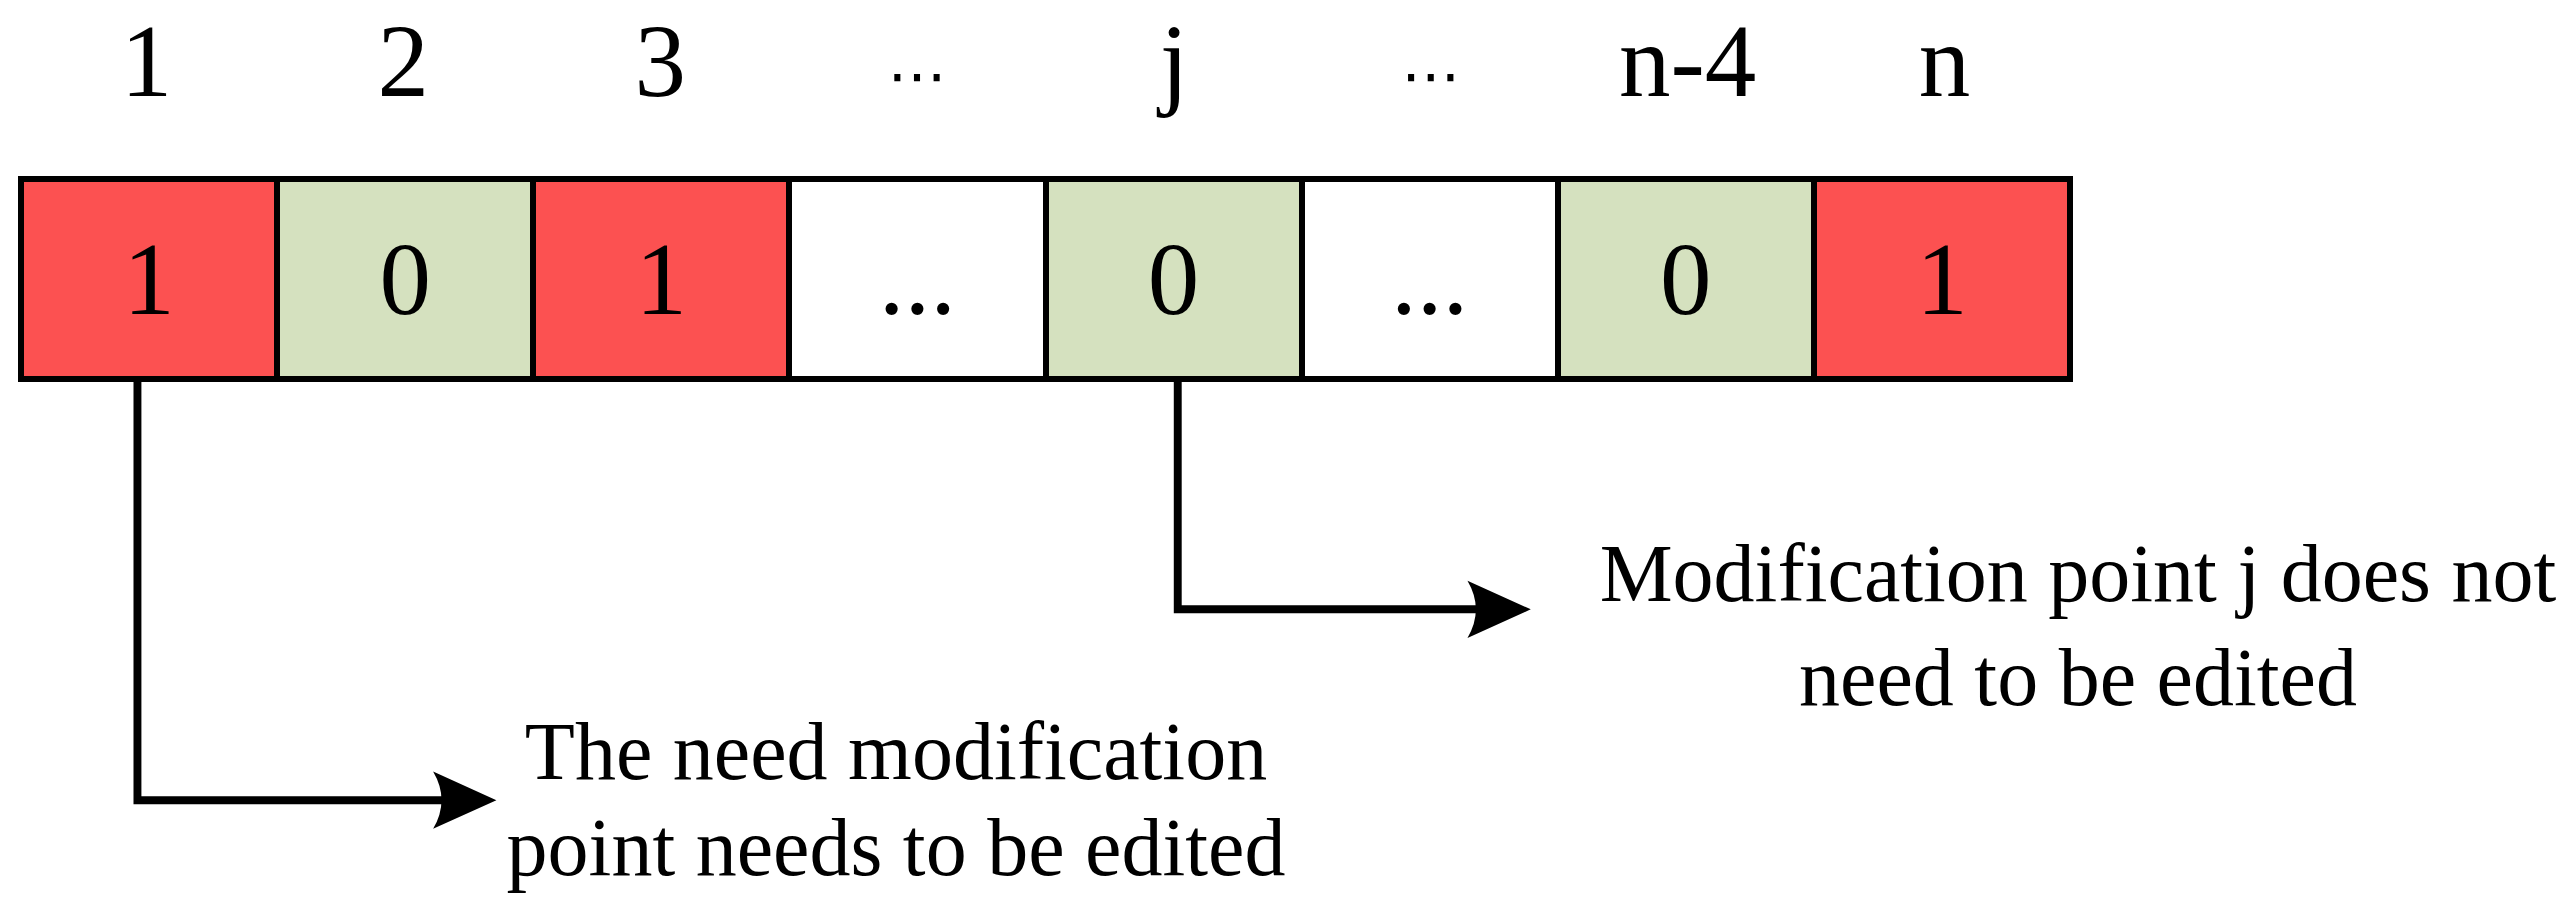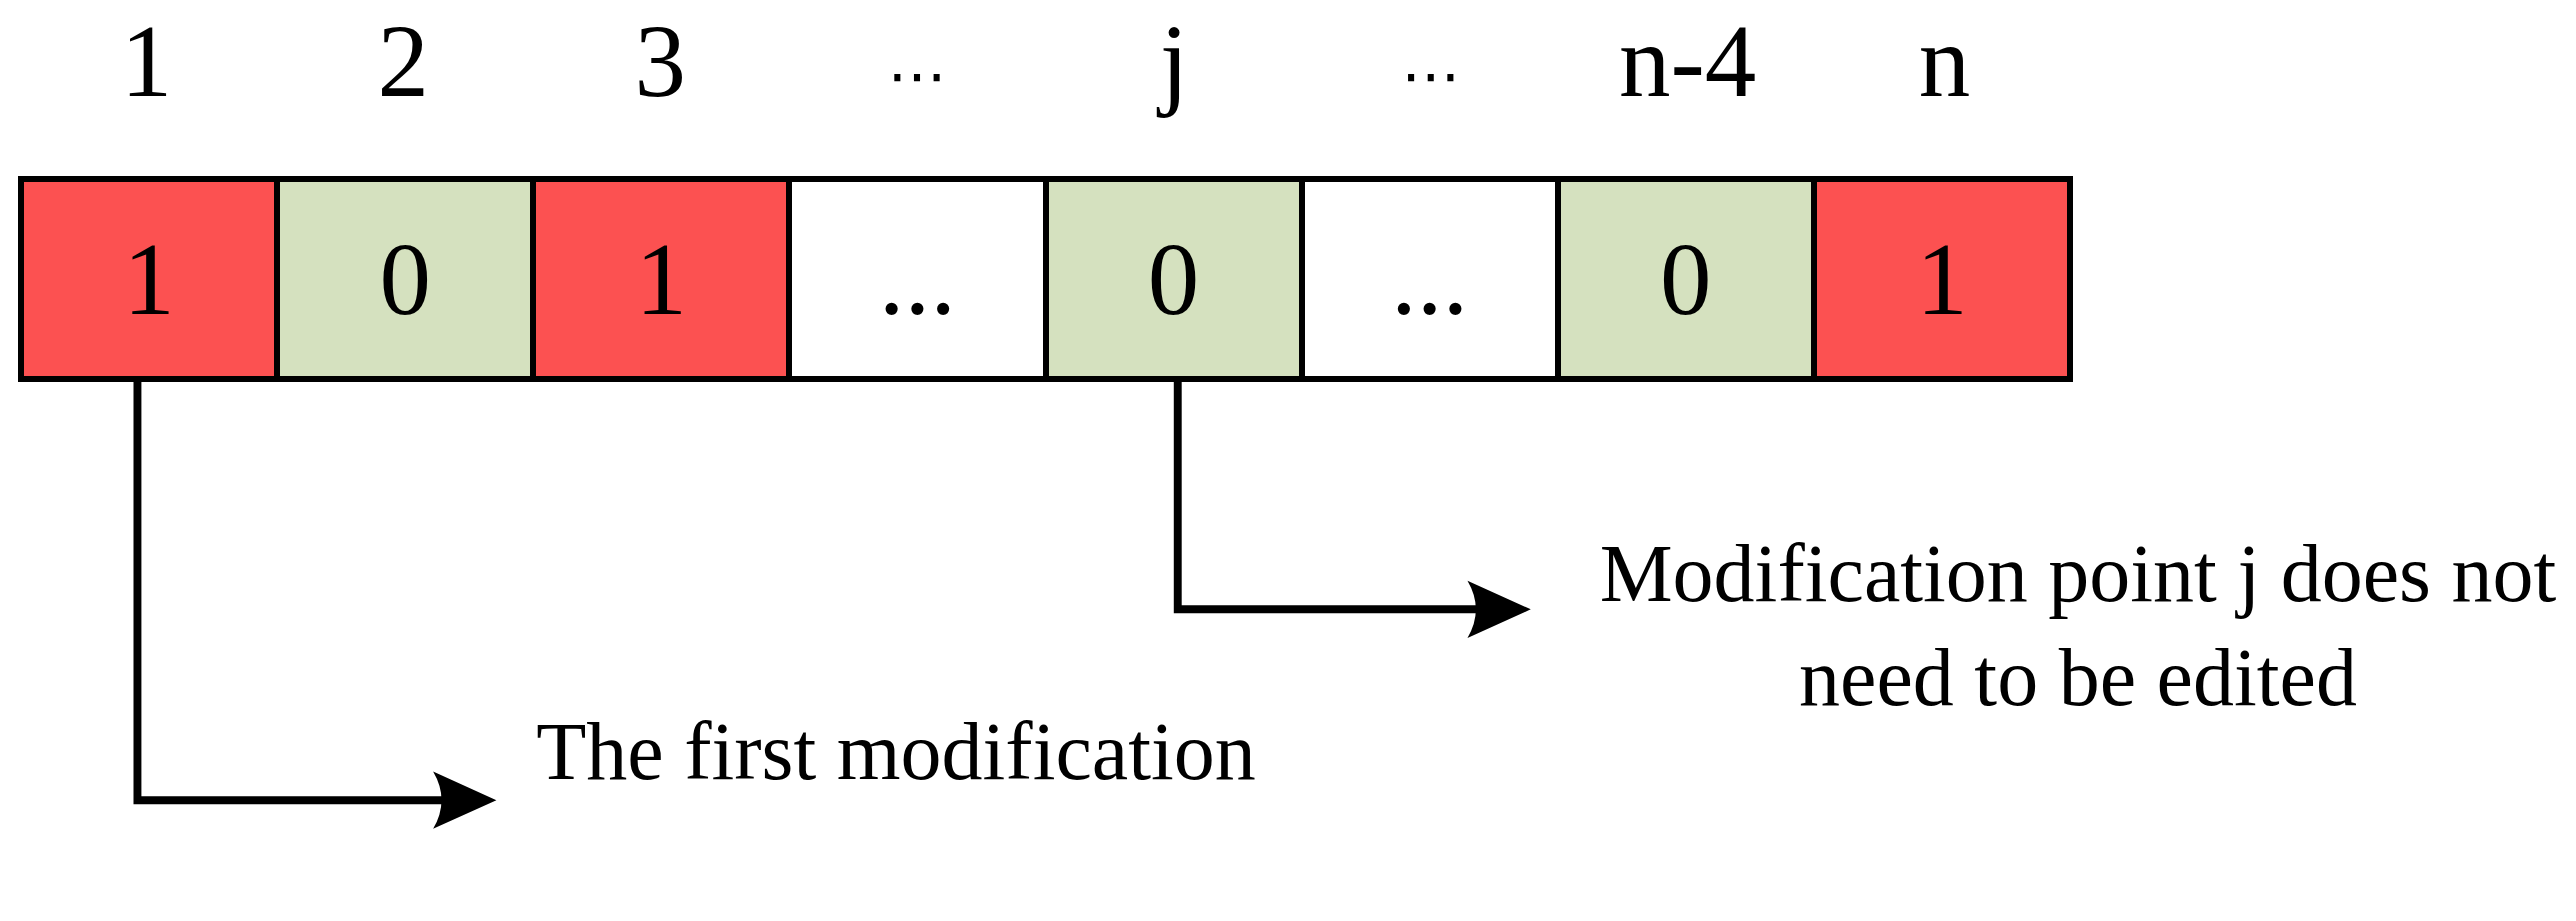--- a/index.html
+++ b/index.html
@@ -78,21 +78,22 @@
   </div>
 
   <svg id="arrow-layer" viewBox="0 0 2605 932" xmlns="http://www.w3.org/2000/svg">
     <path class="arrow-line" d="M139,384 L139,809 L448,809"></path>
     <path class="arrow-head" d="M502,809 L438,780 Q455,809 438,838 Z"></path>
     <path class="arrow-line" d="M1191,384 L1191,616 L1494,616"></path>
     <path class="arrow-head" d="M1548,616 L1484,587 Q1501,616 1484,645 Z"></path>
   </svg>
 
   <div class="annot" id="annot-first">
-    <div>The first modification</div>
+    <div>The need modification</div>
+    <div>point needs to be edited</div>
   </div>
 
   <div class="annot" id="annot-j">
     <div>Modification point j does not</div>
     <div>need to be edited</div>
   </div>
 
 </div>
 
 

